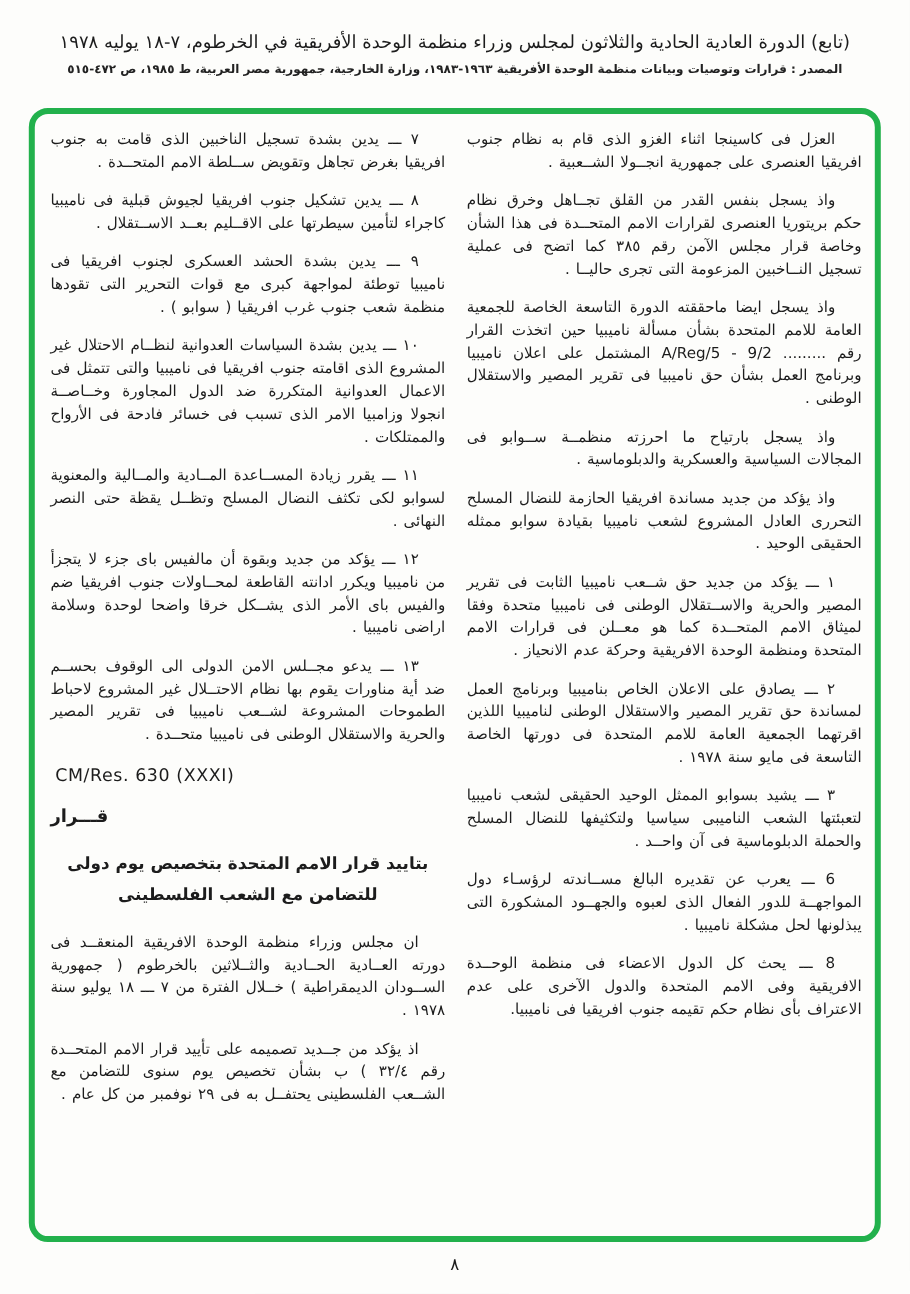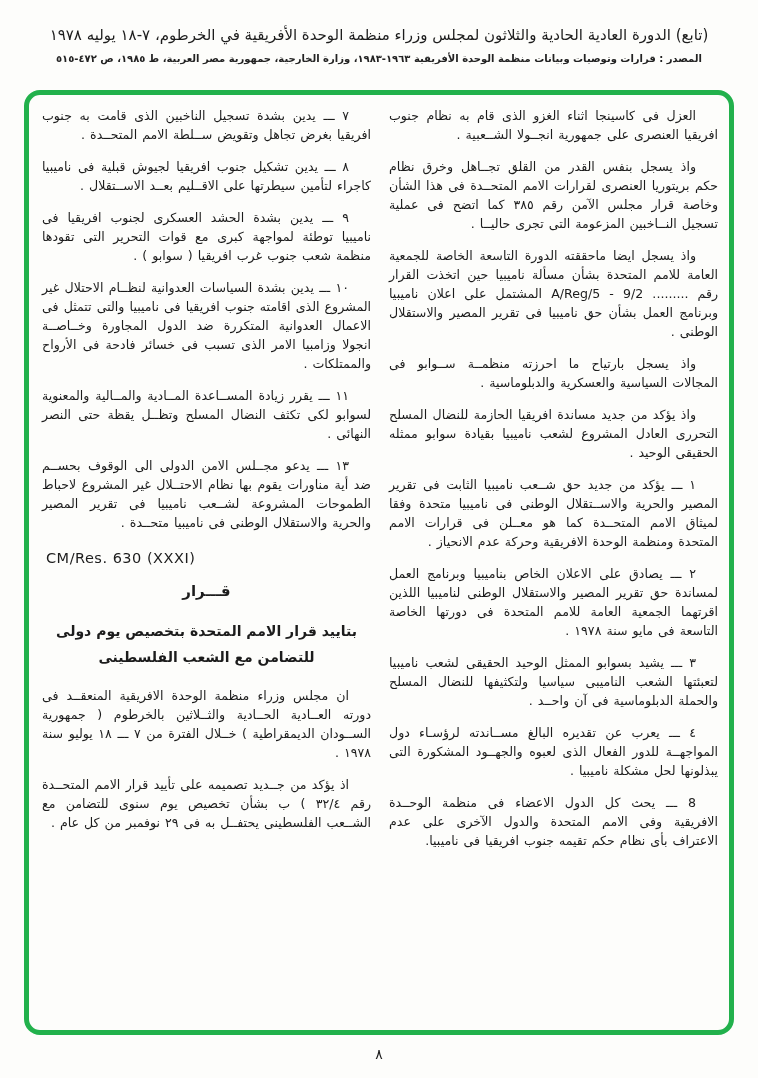--- a/index.html
+++ b/index.html
@@ -49,21 +49,21 @@
     margin:0 0 13px 0;
     word-spacing:1px;
   }
   .res-code{
     direction:ltr;text-align:left;
     font-size:14.5px;
     margin:18px 0 14px 4px;
     letter-spacing:0.5px;
   }
   .decree-heading{
-    text-align:center;font-weight:bold;font-size:15px;
+    text-align:left;font-weight:bold;font-size:15px;
     margin:16px 0 18px 0;
   }
   .decree-title{
     text-align:center;font-weight:bold;font-size:14px;
     line-height:26px;margin:0 0 16px 0;
   }
   .footer-page-number{
     position:absolute;bottom:16px;left:0;width:758px;
     text-align:center;font-size:14px;direction:rtl;
   }
@@ -84,30 +84,31 @@
 
     <div class="col">
       <p class="para">العزل فى كاسينجا اثناء الغزو الذى قام به نظام جنوب افريقيا العنصرى على جمهورية انجــولا الشــعبية .</p>
       <p class="para">واذ يسجل بنفس القدر من القلق تجــاهل وخرق نظام حكم بريتوريا العنصرى لقرارات الامم المتحــدة فى هذا الشأن وخاصة قرار مجلس الآمن رقم ٣٨٥ كما اتضح فى عملية تسجيل النــاخبين المزعومة التى تجرى حاليــا .</p>
       <p class="para">واذ يسجل ايضا ماحققته الدورة التاسعة الخاصة للجمعية العامة للامم المتحدة بشأن مسألة ناميبيا حين اتخذت القرار رقم ......... A/Reg/5 - 9/2 المشتمل على اعلان ناميبيا وبرنامج العمل بشأن حق ناميبيا فى تقرير المصير والاستقلال الوطنى .</p>
       <p class="para">واذ يسجل بارتياح ما احرزته منظمــة ســوابو فى المجالات السياسية والعسكرية والدبلوماسية .</p>
       <p class="para">واذ يؤكد من جديد مساندة افريقيا الحازمة للنضال المسلح التحررى العادل المشروع لشعب ناميبيا بقيادة سوابو ممثله الحقيقى الوحيد .</p>
       <p class="para">١ ـــ يؤكد من جديد حق شــعب ناميبيا الثابت فى تقرير المصير والحرية والاســتقلال الوطنى فى ناميبيا متحدة وفقا لميثاق الامم المتحــدة كما هو معــلن فى قرارات الامم المتحدة ومنظمة الوحدة الافريقية وحركة عدم الانحياز .</p>
       <p class="para">٢ ـــ يصادق على الاعلان الخاص بناميبيا وبرنامج العمل لمساندة حق تقرير المصير والاستقلال الوطنى لناميبيا اللذين اقرتهما الجمعية العامة للامم المتحدة فى دورتها الخاصة التاسعة فى مايو سنة ١٩٧٨ .</p>
       <p class="para">٣ ـــ يشيد بسوابو الممثل الوحيد الحقيقى لشعب ناميبيا لتعبئتها الشعب الناميبى سياسيا ولتكثيفها للنضال المسلح والحملة الدبلوماسية فى آن واحــد .</p>
-      <p class="para">٤ ـــ يعرب عن تقديره البالغ مســاندته لرؤسـاء دول المواجهــة للدور الفعال الذى لعبوه والجهــود المشكورة التى يبذلونها لحل مشكلة ناميبيا .</p>
+      <p class="para">6 ـــ يعرب عن تقديره البالغ مســاندته لرؤسـاء دول المواجهــة للدور الفعال الذى لعبوه والجهــود المشكورة التى يبذلونها لحل مشكلة ناميبيا .</p>
       <p class="para">8 ـــ يحث كل الدول الاعضاء فى منظمة الوحــدة الافريقية وفى الامم المتحدة والدول الآخرى على عدم الاعتراف بأى نظام حكم تقيمه جنوب افريقيا فى ناميبيا.</p>
     </div>
 
     <div class="col">
       <p class="para">٧ ـــ يدين بشدة تسجيل الناخبين الذى قامت به جنوب افريقيا بغرض تجاهل وتقويض ســلطة الامم المتحــدة .</p>
       <p class="para">٨ ـــ يدين تشكيل جنوب افريقيا لجيوش قبلية فى ناميبيا كاجراء لتأمين سيطرتها على الاقــليم بعــد الاســتقلال .</p>
       <p class="para">٩ ـــ يدين بشدة الحشد العسكرى لجنوب افريقيا فى ناميبيا توطئة لمواجهة كبرى مع قوات التحرير التى تقودها منظمة شعب جنوب غرب افريقيا ( سوابو ) .</p>
       <p class="para">١٠ ـــ يدين بشدة السياسات العدوانية لنظــام الاحتلال غير المشروع الذى اقامته جنوب افريقيا فى ناميبيا والتى تتمثل فى الاعمال العدوانية المتكررة ضد الدول المجاورة وخــاصــة انجولا وزامبيا الامر الذى تسبب فى خسائر فادحة فى الأرواح والممتلكات .</p>
       <p class="para">١١ ـــ يقرر زيادة المســاعدة المــادية والمــالية والمعنوية لسوابو لكى تكثف النضال المسلح وتظــل يقظة حتى النصر النهائى .</p>
+      <p class="para">١٢ ـــ يؤكد من جديد وبقوة أن مالفيس باى جزء لا يتجزأ من ناميبيا ويكرر ادانته القاطعة لمحــاولات جنوب افريقيا ضم والفيس باى الأمر الذى يشــكل خرقا واضحا لوحدة وسلامة اراضى ناميبيا .</p>
       <p class="para">١٣ ـــ يدعو مجــلس الامن الدولى الى الوقوف بحســم ضد أية مناورات يقوم بها نظام الاحتــلال غير المشروع لاحباط الطموحات المشروعة لشــعب ناميبيا فى تقرير المصير والحرية والاستقلال الوطنى فى ناميبيا متحــدة .</p>
 
       <div class="res-code">CM/Res. 630 (XXXI)</div>
 
       <div class="decree-heading">قـــرار</div>
 
       <div class="decree-title">
         <span>بتاييد قرار الامم المتحدة بتخصيص يوم دولى</span><br>
         <span>للتضامن مع الشعب الفلسطينى</span>
       </div>

